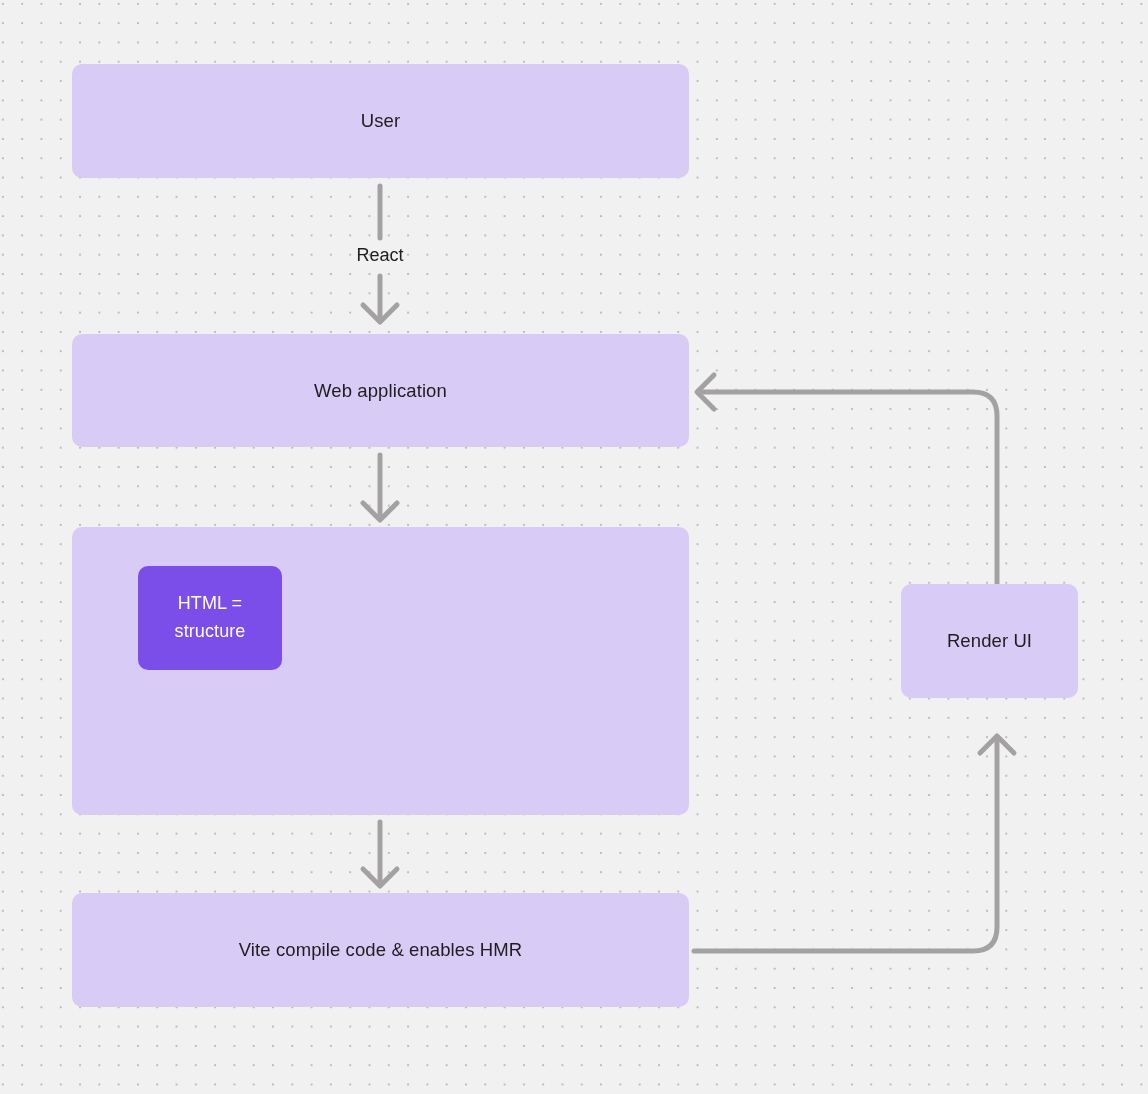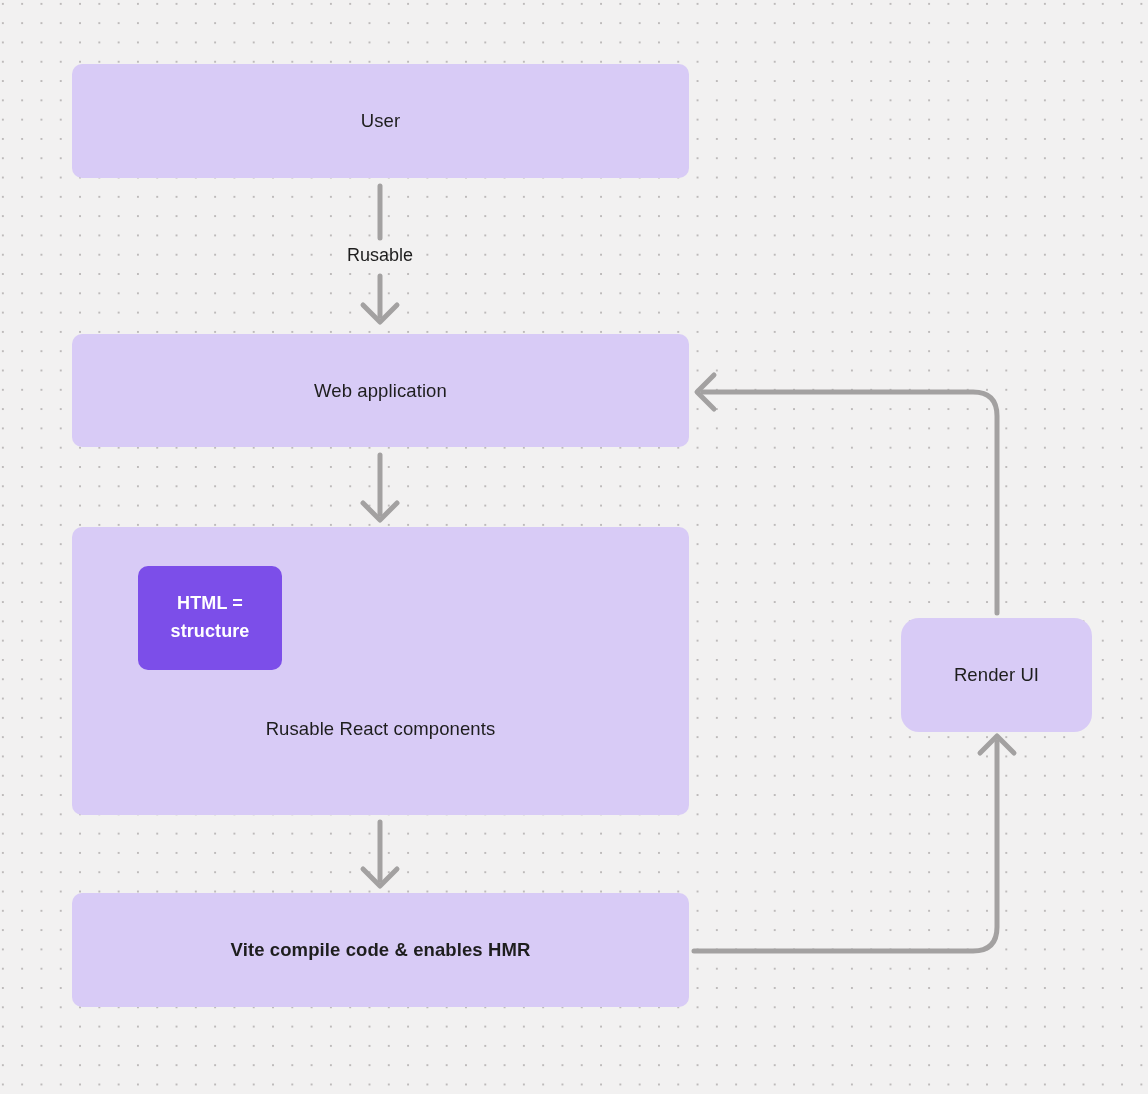--- a/index.html
+++ b/index.html
@@ -47,36 +47,36 @@
     display: flex;
     align-items: center;
     justify-content: center;
     font-size: 18.5px;
     color: var(--text-dark);
     letter-spacing: 0.1px;
   }
   .node-user       { left: 72px;  top: 64px;  width: 617px; height: 114px; }
   .node-webapp     { left: 72px;  top: 334px; width: 617px; height: 113px; }
   .node-components { left: 72px;  top: 527px; width: 617px; height: 288px; display: block; }
-  .node-vite       { left: 72px;  top: 893px; width: 617px; height: 114px; font-weight: bold; }
-  .node-renderui   { left: 901px; top: 618px; width: 191px; height: 114px; border-radius: 18px; }
+  .node-vite       { left: 72px;  top: 893px; width: 617px; height: 114px; }
+  .node-renderui   { left: 901px; top: 584px; width: 177px; height: 114px; }
   .chip {
     position: absolute;
     top: 39px;
     width: 144px;
     height: 104px;
     background: var(--accent-fill);
     color: var(--text-light);
     border-radius: 10px;
     display: flex;
     align-items: center;
     justify-content: center;
     text-align: center;
     font-size: 18px;
-    font-weight: 700;
+    font-weight: 400;
     line-height: 1.55;
     padding: 0 12px;
   }
   .chip-html { left: 66px; }
   .chip-css  { left: 236px; }
   .chip-js   { left: 406px; }
   .components-caption {
     position: absolute;
     left: 0; right: 0;
     top: 191px;
@@ -130,26 +130,25 @@
   </div>
 
   <div class="node node-webapp">
     <span>Web application</span>
   </div>
 
   <div class="node node-components">
     <div class="chip chip-html">
       <span>HTML = structure</span>
     </div>
-    <div class="components-caption">Rusable React components</div>
   </div>
 
   <div class="node node-vite">
     <span>Vite compile code &amp; enables HMR</span>
   </div>
 
   <div class="node node-renderui">
     <span>Render UI</span>
   </div>
 
-  <div class="edge-label">Rusable</div>
+  <div class="edge-label">React</div>
 
 </div>
 
 </body></html>

